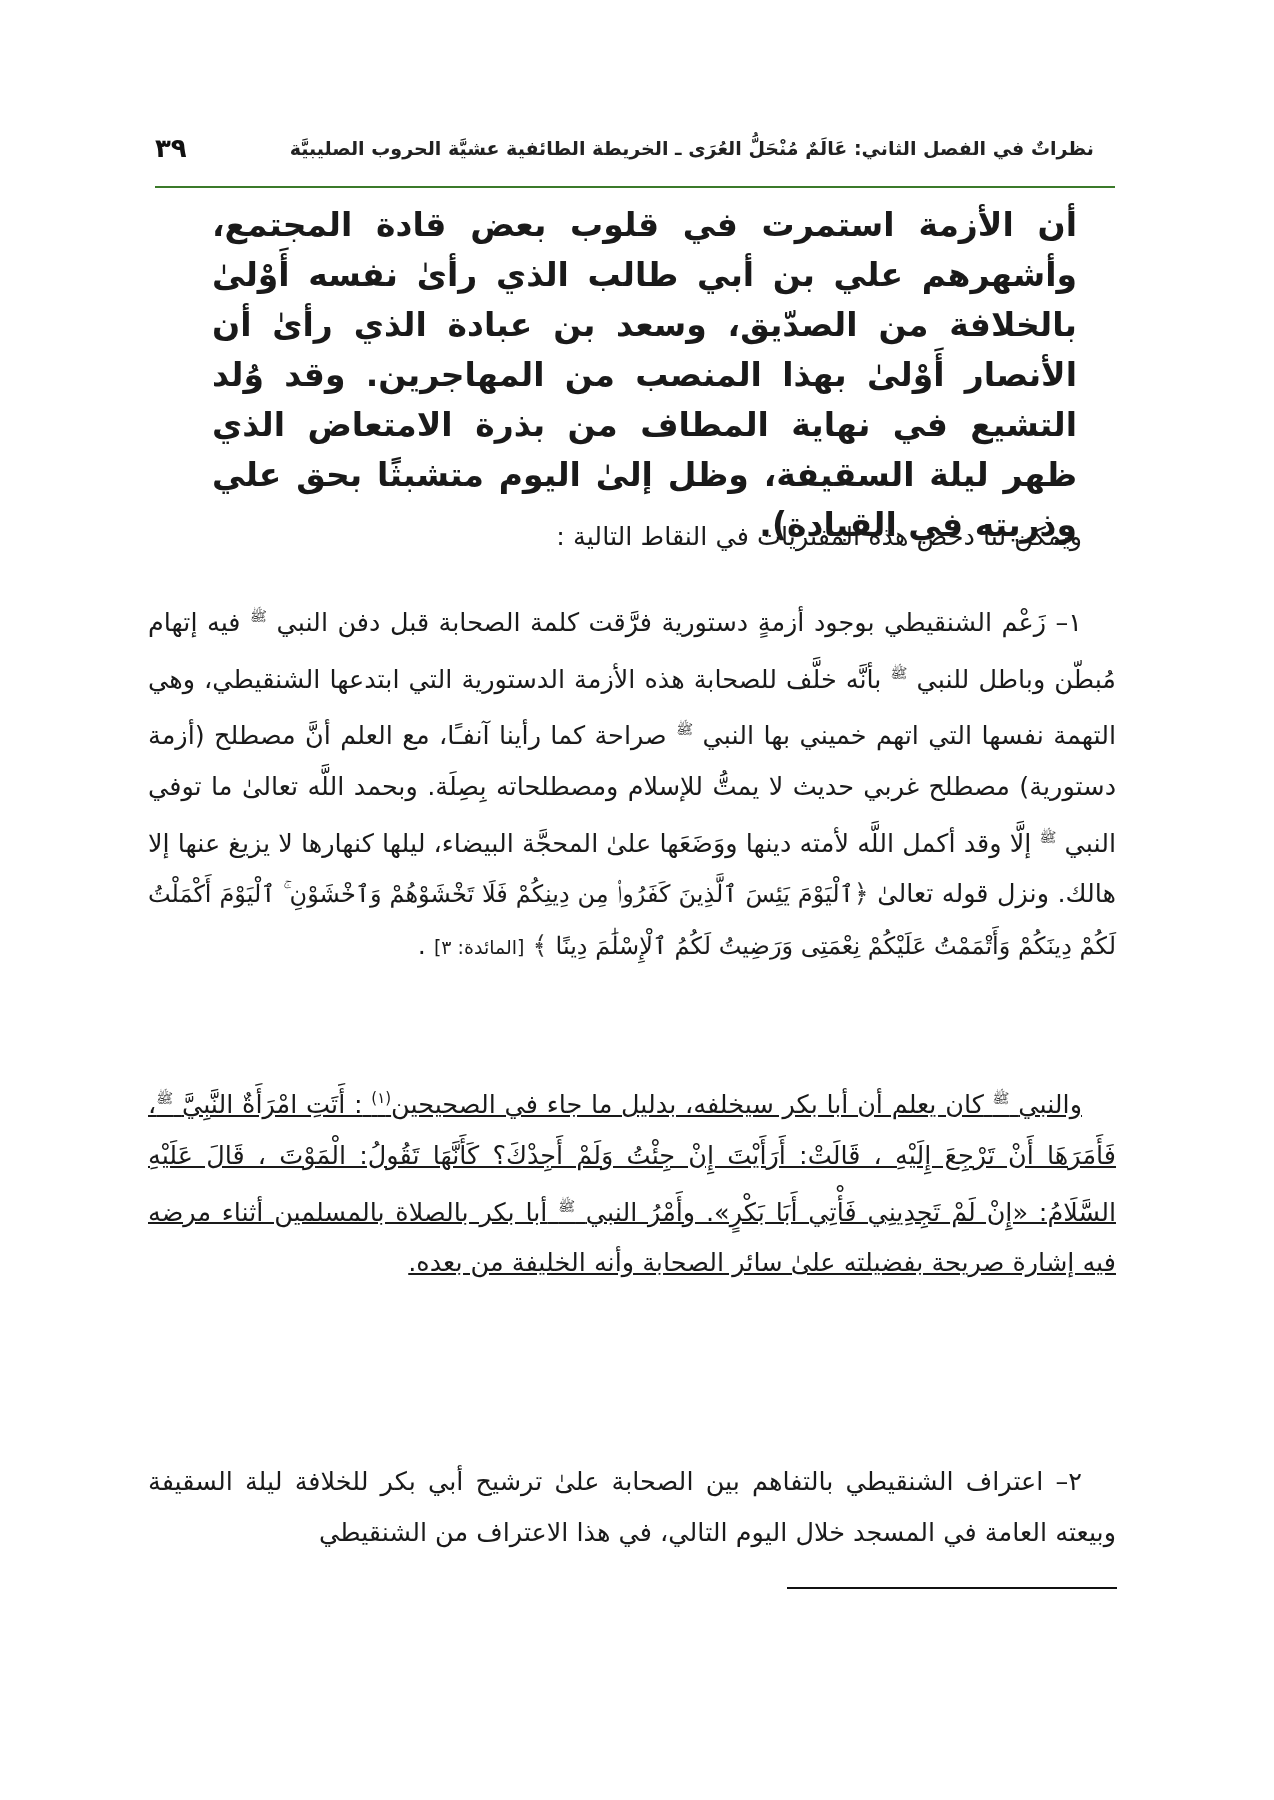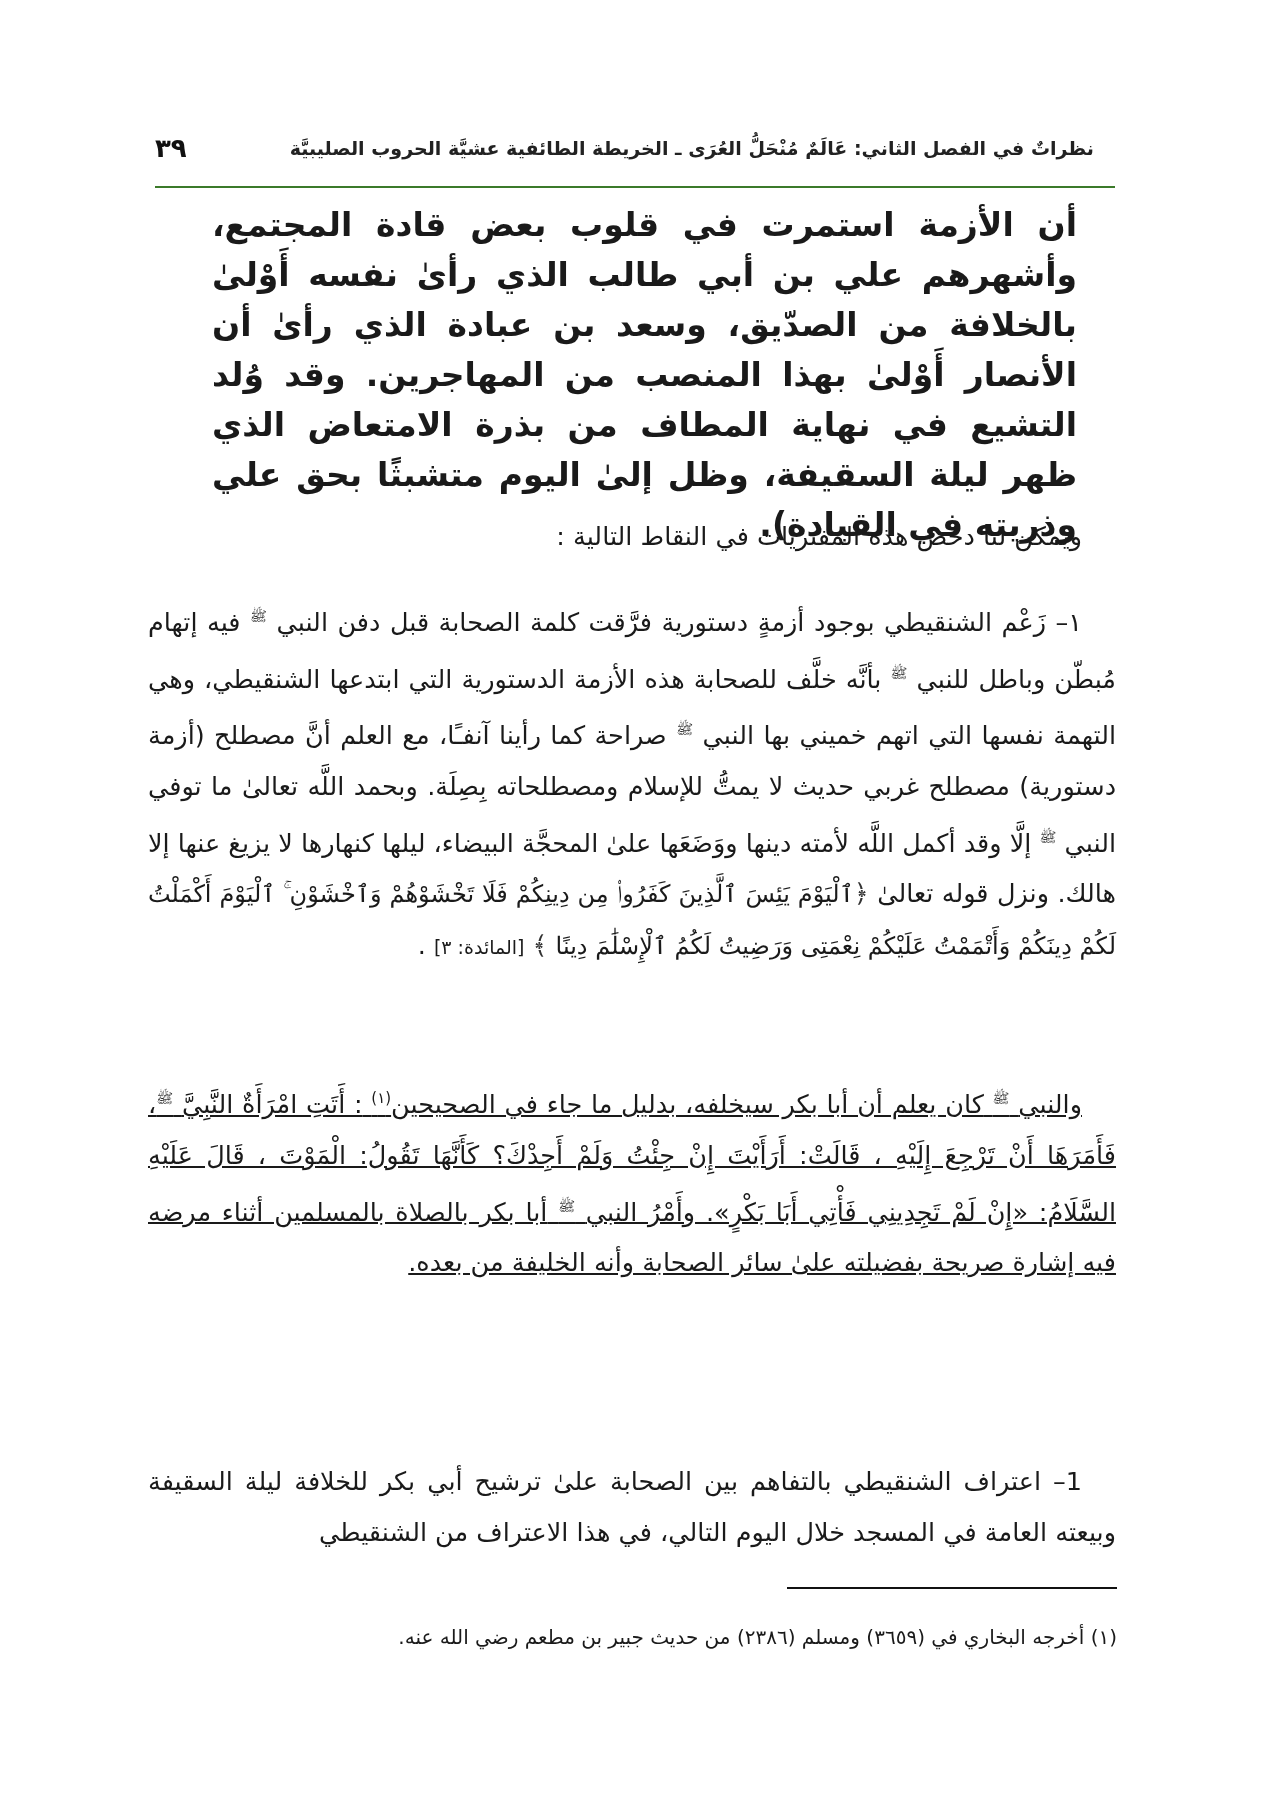--- a/index.html
+++ b/index.html
@@ -144,21 +144,18 @@
 
   <div class="body-text point1">
     <p><span>١– زَعْم الشنقيطي بوجود أزمةٍ دستورية فرَّقت كلمة الصحابة قبل دفن النبي</span> <span class="honorific">ﷺ</span> <span>فيه إتهام مُبطّن وباطل للنبي</span> <span class="honorific">ﷺ</span> <span>بأنَّه خلَّف للصحابة هذه الأزمة الدستورية التي ابتدعها الشنقيطي، وهي التهمة نفسها التي اتهم خميني بها النبي</span> <span class="honorific">ﷺ</span> <span>صراحة كما رأينا آنفـًا، مع العلم أنَّ مصطلح (أزمة دستورية) مصطلح غربي حديث لا يمتُّ للإسلام ومصطلحاته بِصِلَة. وبحمد اللَّه تعالىٰ ما توفي النبي</span> <span class="honorific">ﷺ</span> <span>إلَّا وقد أكمل اللَّه لأمته دينها ووَضَعَها علىٰ المحجَّة البيضاء، ليلها كنهارها لا يزيغ عنها إلا هالك. ونزل قوله تعالىٰ</span> <span class="quran-bracket">﴿</span><span class="quran">ٱلْيَوْمَ يَئِسَ ٱلَّذِينَ كَفَرُوا۟ مِن دِينِكُمْ فَلَا تَخْشَوْهُمْ وَٱخْشَوْنِ ۚ ٱلْيَوْمَ أَكْمَلْتُ لَكُمْ دِينَكُمْ وَأَتْمَمْتُ عَلَيْكُمْ نِعْمَتِى وَرَضِيتُ لَكُمُ ٱلْإِسْلَٰمَ دِينًا</span> <span class="quran-bracket">﴾</span> <span class="citation">[المائدة: ٣]</span><span> .</span></p>
   </div>
 
   <div class="body-text point1b">
     <p><span>والنبي</span> <span class="honorific">ﷺ</span> <span>كان يعلم أن أبا بكر سيخلفه، بدليل ما جاء في الصحيحين</span><span class="fn-ref">(١)</span> <span>: أَتَتِ امْرَأَةٌ النَّبِيَّ</span> <span class="honorific">ﷺ</span><span>، فَأَمَرَهَا أَنْ تَرْجِعَ إِلَيْهِ ، قَالَتْ: أَرَأَيْتَ إِنْ جِئْتُ وَلَمْ أَجِدْكَ؟ كَأَنَّهَا تَقُولُ: الْمَوْتَ ، قَالَ عَلَيْهِ السَّلَامُ: «إِنْ لَمْ تَجِدِينِي فَأْتِي أَبَا بَكْرٍ». وأَمْرُ النبي</span> <span class="honorific">ﷺ</span> <span>أبا بكر بالصلاة بالمسلمين أثناء مرضه فيه إشارة صريحة بفضيلته علىٰ سائر الصحابة وأنه الخليفة من بعده.</span></p>
   </div>
 
   <div class="body-text point2">
-    <p class="no-indent" style="text-indent:34px">1– اعتراف الشنقيطي بالتفاهم بين الصحابة علىٰ ترشيح أبي بكر للخلافة ليلة السقيفة وبيعته العامة في المسجد خلال اليوم التالي، في هذا الاعتراف من الشنقيطي</p>
+    <p class="no-indent" style="text-indent:34px">٢– اعتراف الشنقيطي بالتفاهم بين الصحابة علىٰ ترشيح أبي بكر للخلافة ليلة السقيفة وبيعته العامة في المسجد خلال اليوم التالي، في هذا الاعتراف من الشنقيطي</p>
   </div>
 
   <div class="footnote-rule"></div>
-  <div class="footnote">
-    <span>(١) أخرجه البخاري في (٣٦٥٩) ومسلم (٢٣٨٦) من حديث جبير بن مطعم رضي الله عنه.</span>
-  </div>
 
 </div>
 
 </body></html>

